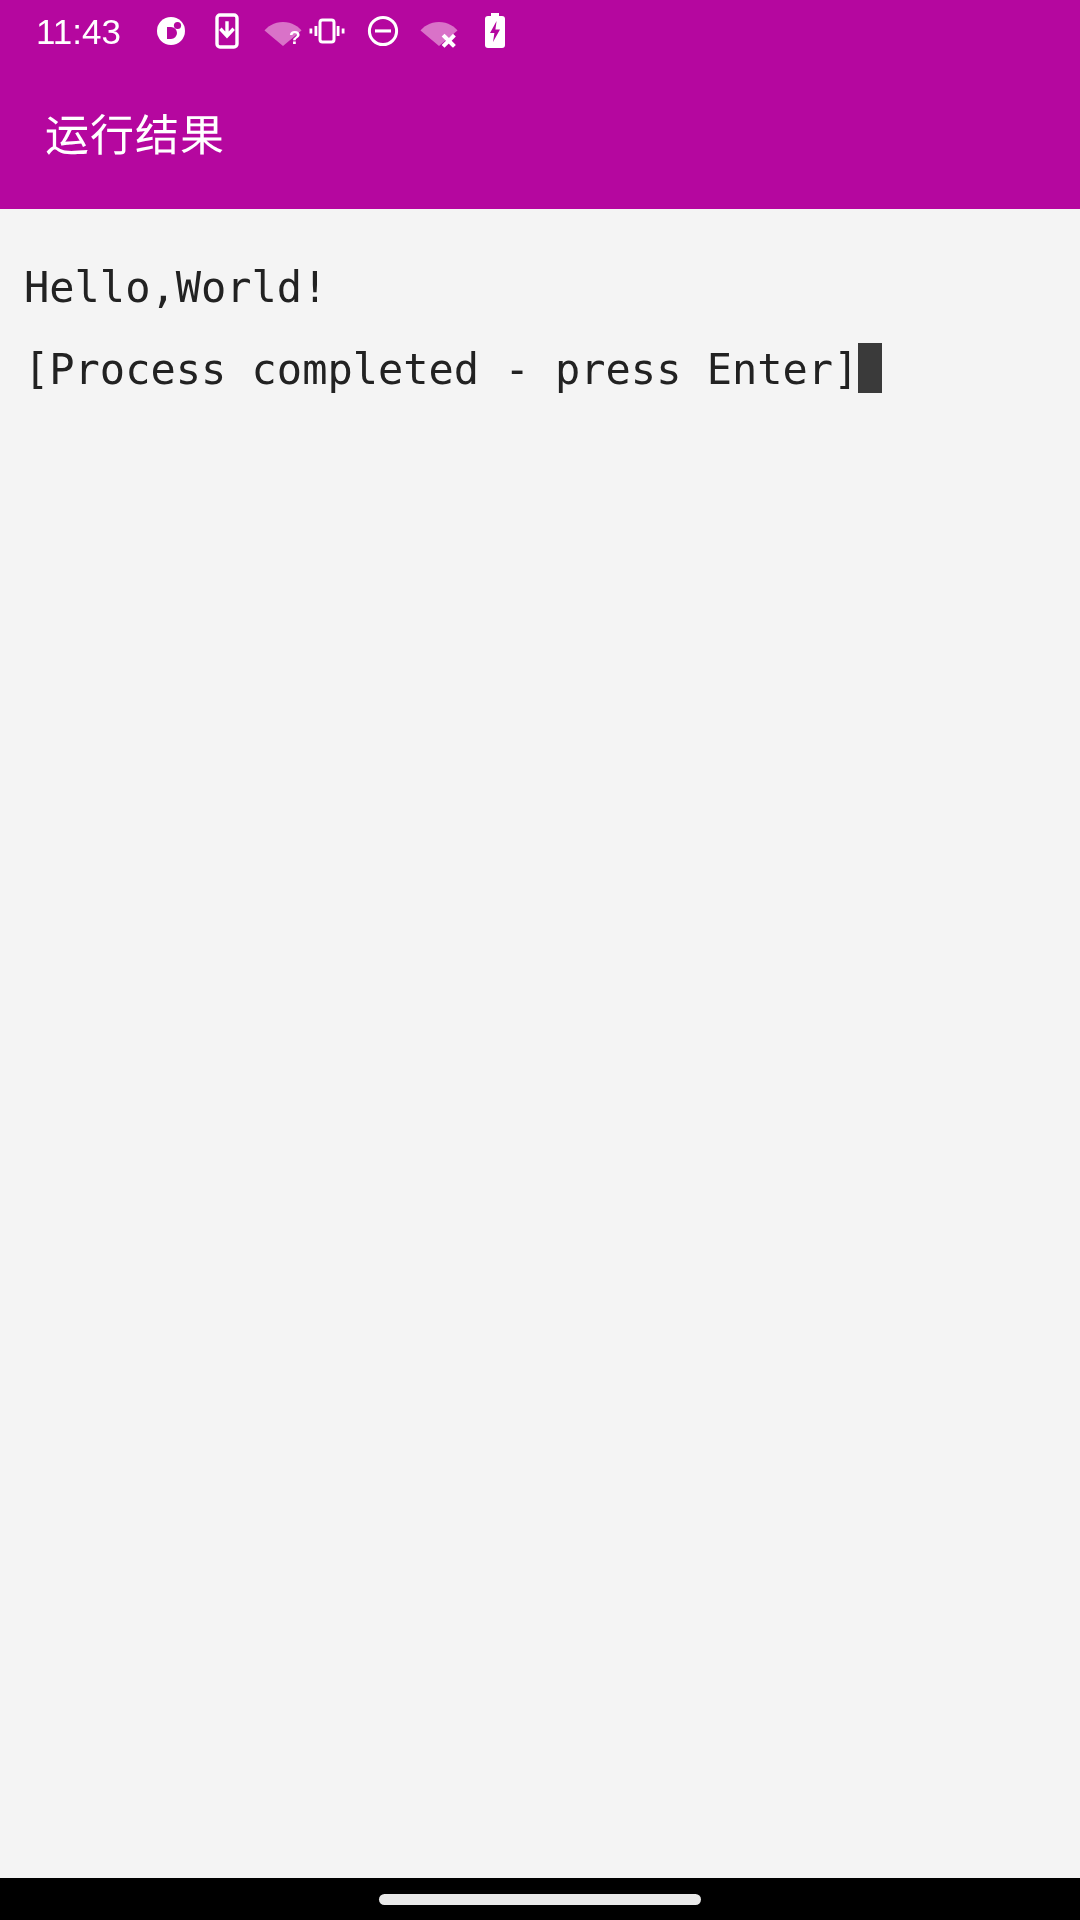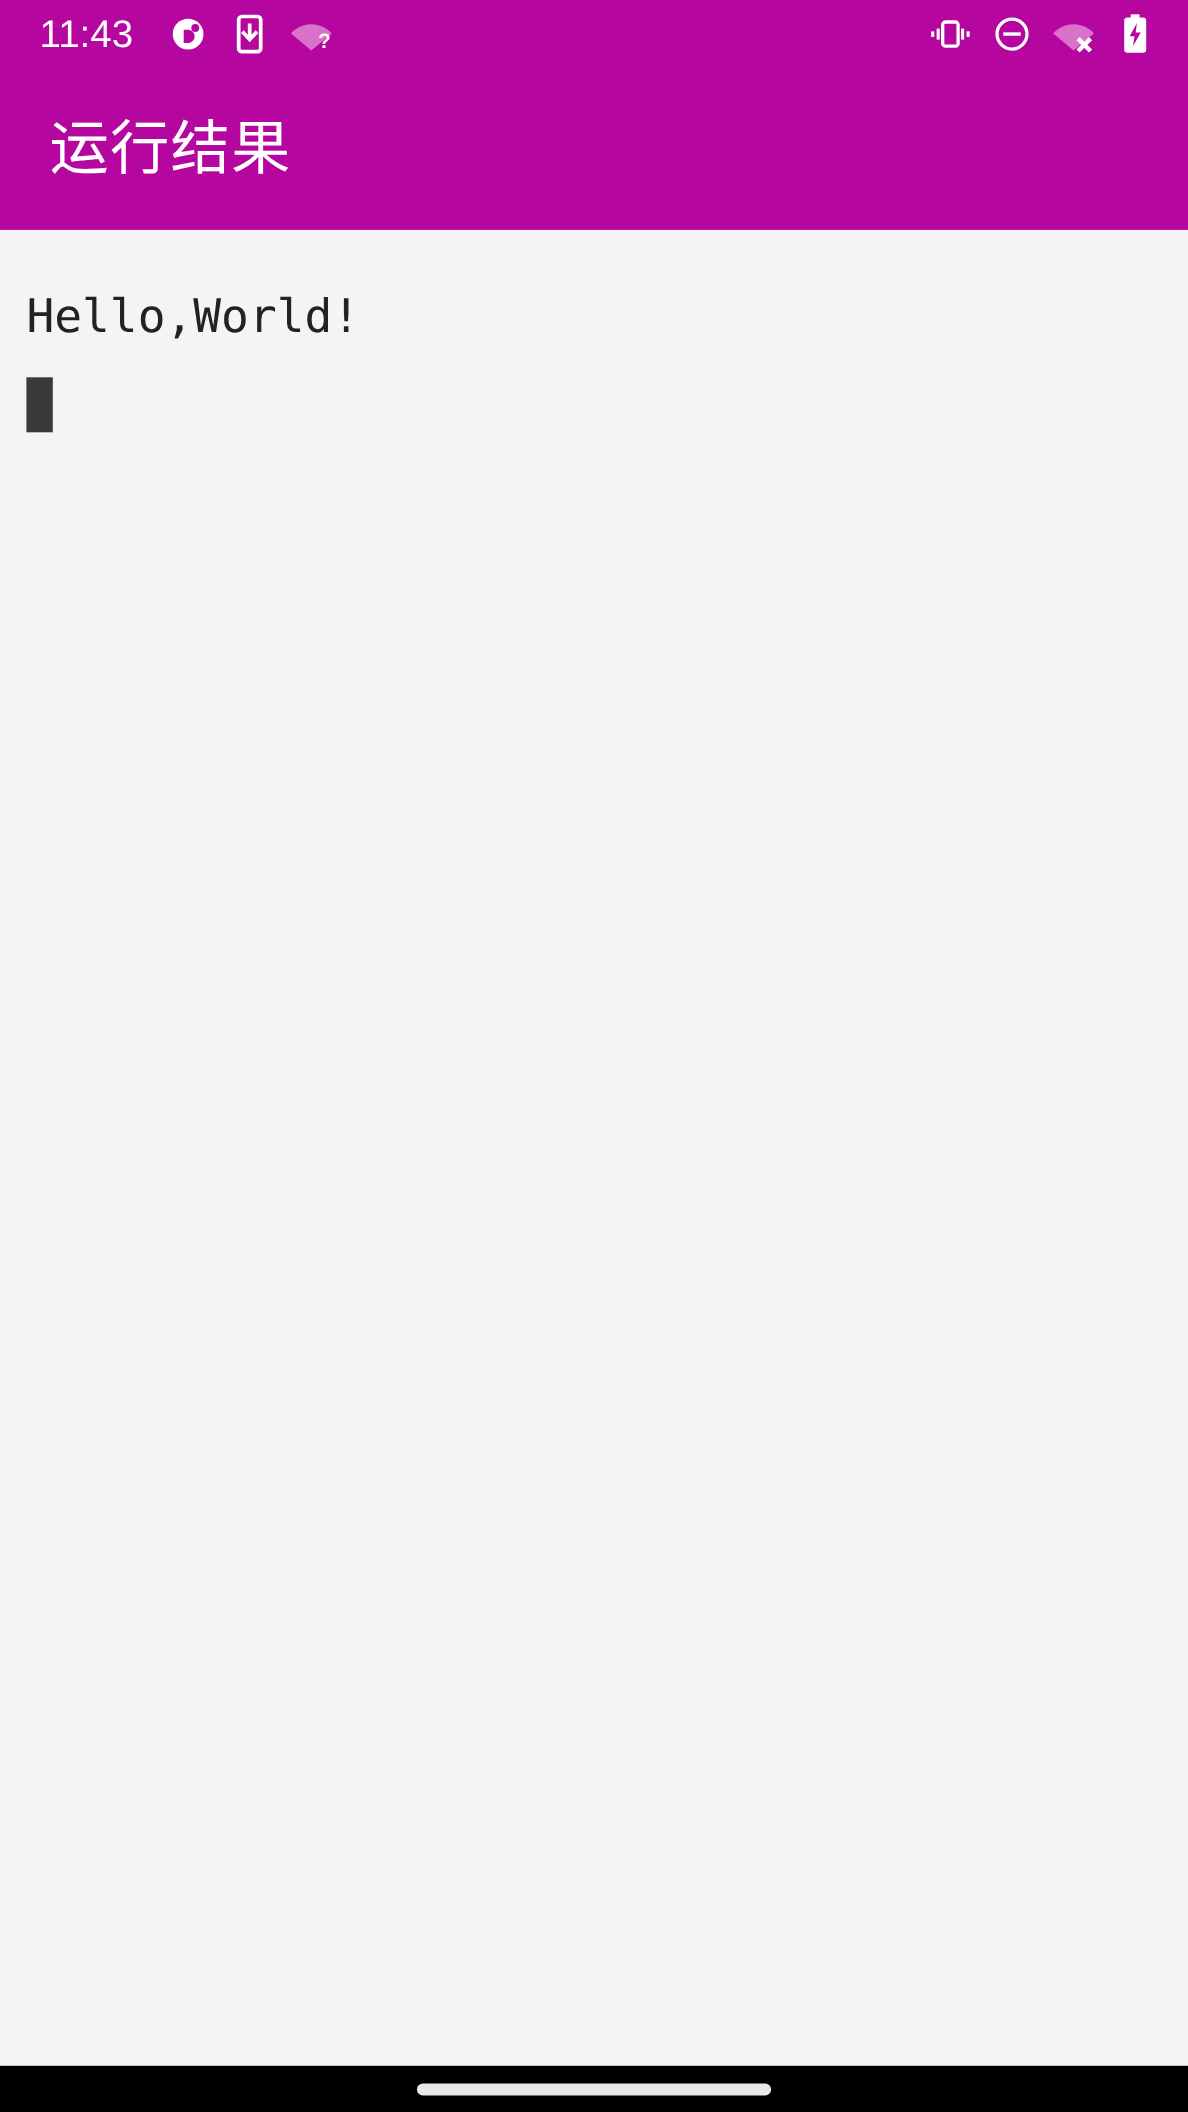--- a/index.html
+++ b/index.html
@@ -36,21 +36,20 @@
 
   
   .statusbar {
     position: absolute;
     left: 0;
     top: 0;
     width: 1080px;
     height: 62px;
     display: flex;
     align-items: center;
-    justify-content: space-between;
     padding: 0 26px 0 36px;
     box-sizing: border-box;
   }
   .status-left {
     display: flex;
     align-items: center;
     gap: 0;
   }
   .status-right {
     display: flex;
@@ -83,21 +82,21 @@
     position: absolute;
     left: 0;
     top: 62px;
     width: 1080px;
     height: 147px;
     display: flex;
     align-items: center;
   }
   .title-text {
     color: #ffffff;
-    font-size: 54px;
+    font-size: 44px;
     line-height: 58px;
     font-weight: 400;
     margin-left: 45px;
     letter-spacing: 1px;
     white-space: nowrap;
   }
 
   
   .console {
     position: absolute;
@@ -219,20 +218,20 @@
       </div>
     </div>
 
     <div class="titlebar">
       <span class="title-text">运行结果</span>
     </div>
   </div>
 
   <div class="console">
     <div class="console-line first">Hello,World!</div>
-    <div class="console-line second"><span class="caret"></span></div>
+    <div class="console-line second"><span>[Process completed - press Enter]</span><span class="caret"></span></div>
   </div>
 
   <div class="navbar">
     <div class="gesture-pill"></div>
   </div>
 
 </div>
 
 </body></html>

